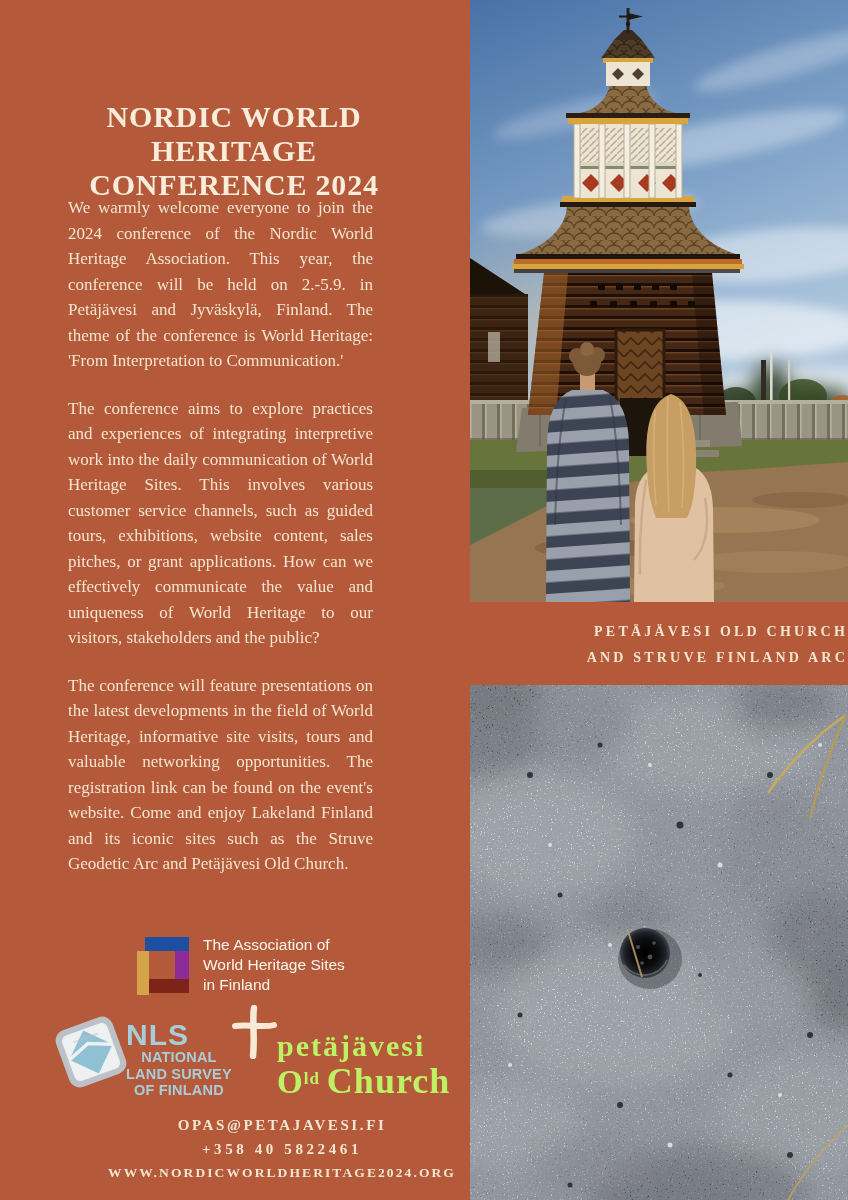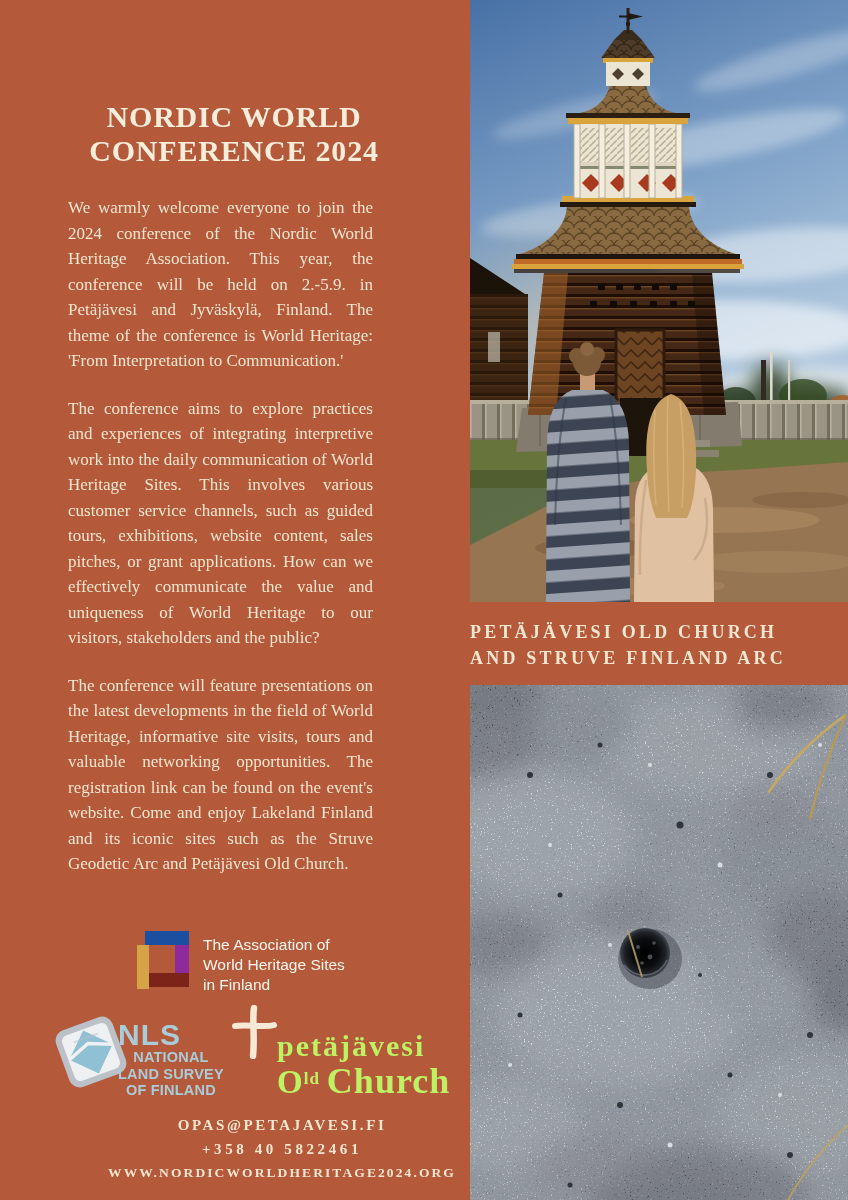--- a/index.html
+++ b/index.html
@@ -12,56 +12,57 @@
   .title{
     position:absolute;top:80px;left:38px;width:392px;text-align:center;
     color:#f8edda;font-weight:700;font-size:30px;line-height:34px;letter-spacing:.8px;
   }
   .title span{display:block;}
   .paragraphs{position:absolute;top:195px;left:68px;width:321px;}
   .paragraphs p{
     margin:0 16px 22px 0;color:#f3e6d0;font-size:17px;line-height:25.5px;
     text-align:justify;font-weight:400;
   }
-  .assoc{position:absolute;top:929px;left:135px;display:flex;gap:14px;align-items:flex-start;}
+  .assoc{position:absolute;top:929px;left:135px;display:flex;gap:14px;align-items:flex-end;}
   .assoc-icon{width:54px;height:60px;flex:0 0 auto;}
   .assoc-text{color:#fdf7ee;font-family:"Liberation Sans",sans-serif;font-size:15.5px;line-height:20px;font-weight:500;padding-top:6px;}
   .assoc-text span{display:block;}
   .nls-icon{position:absolute;top:1013px;left:54px;width:74px;height:78px;}
-  .nls-text{position:absolute;top:1020px;left:118px;color:#a9ccd9;font-family:"Liberation Sans",sans-serif;font-weight:700;}
+  .nls-text{position:absolute;top:1020px;left:126px;color:#a9ccd9;font-family:"Liberation Sans",sans-serif;font-weight:700;}
   .nls-abbr{font-size:30px;line-height:29px;letter-spacing:1px;display:block;}
   .nls-line{display:block;font-size:14.5px;line-height:16.5px;letter-spacing:.2px;text-align:center;}
   .cross-icon{position:absolute;top:1005px;left:231px;width:46px;height:54px;}
   .church-text{position:absolute;top:1030px;left:277px;color:#bef264;}
   .church-w1{font-size:30px;font-weight:700;letter-spacing:2px;line-height:32px;display:block;}
   .church-l2{display:block;line-height:34px;letter-spacing:1px;}
   .church-o{font-size:33px;font-weight:700;}
   .church-ld{font-size:17px;font-weight:700;vertical-align:9px;}
   .church-w2{font-size:36px;font-weight:700;margin-left:7px;}
   .contact{position:absolute;top:1117px;left:0;width:470px;text-align:center;color:#f3e6d0;font-weight:600;margin-left:47px;}
   .contact-email{font-size:15px;letter-spacing:2.6px;margin-bottom:7px;}
   .contact-phone{font-size:15px;letter-spacing:3.6px;margin-bottom:7px;}
   .contact-web{font-size:13.5px;letter-spacing:2.1px;}
   
   .photo-top{position:absolute;left:470px;top:0;width:378px;height:602px;}
   .photo-bottom{position:absolute;left:470px;top:685px;width:378px;height:515px;}
   .photo-top svg,.photo-bottom svg{display:block;width:100%;height:100%;}
   .caption{
-    position:absolute;left:470px;top:619px;width:378px;text-align:left;
-    color:#f3e6d0;font-weight:700;font-size:18px;letter-spacing:3.2px;line-height:26px;
+    position:absolute;left:470px;top:619px;width:378px;text-align:right;
+    color:#f3e6d0;font-weight:700;font-size:14px;letter-spacing:3.2px;line-height:26px;
   }
   .caption span{display:block;}
 </style>
 </head>
 <body>
 
 <div class="poster">
 
   <h1 class="title">
     <span>NORDIC WORLD</span>
+    <span>HERITAGE</span>
     <span>CONFERENCE 2024</span>
   </h1>
 
   <div class="paragraphs">
     <p>We warmly welcome everyone to join the 2024 conference of the Nordic World Heritage Association. This year, the conference will be held on 2.-5.9. in Petäjävesi and Jyväskylä, Finland. The theme of the conference is World Heritage: 'From Interpretation to Communication.'</p>
     <p>The conference aims to explore practices and experiences of integrating interpretive work into the daily communication of World Heritage Sites. This involves various customer service channels, such as guided tours, exhibitions, website content, sales pitches, or grant applications. How can we effectively communicate the value and uniqueness of World Heritage to our visitors, stakeholders and the public?</p>
     <p>The conference will feature presentations on the latest developments in the field of World Heritage, informative site visits, tours and valuable networking opportunities. The registration link can be found on the event's website. Come and enjoy Lakeland Finland and its iconic sites such as the Struve Geodetic Arc and Petäjävesi Old Church.</p>
   </div>
 
   <div class="assoc">

